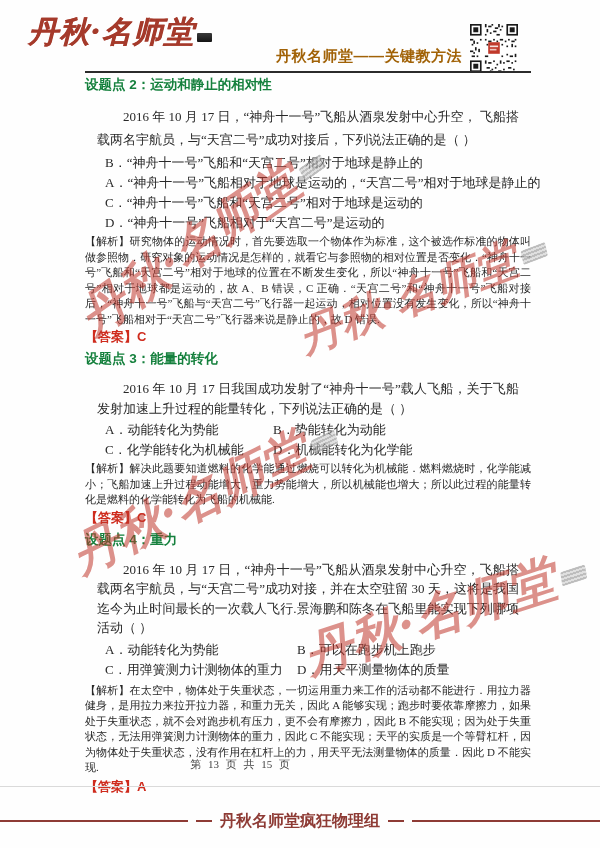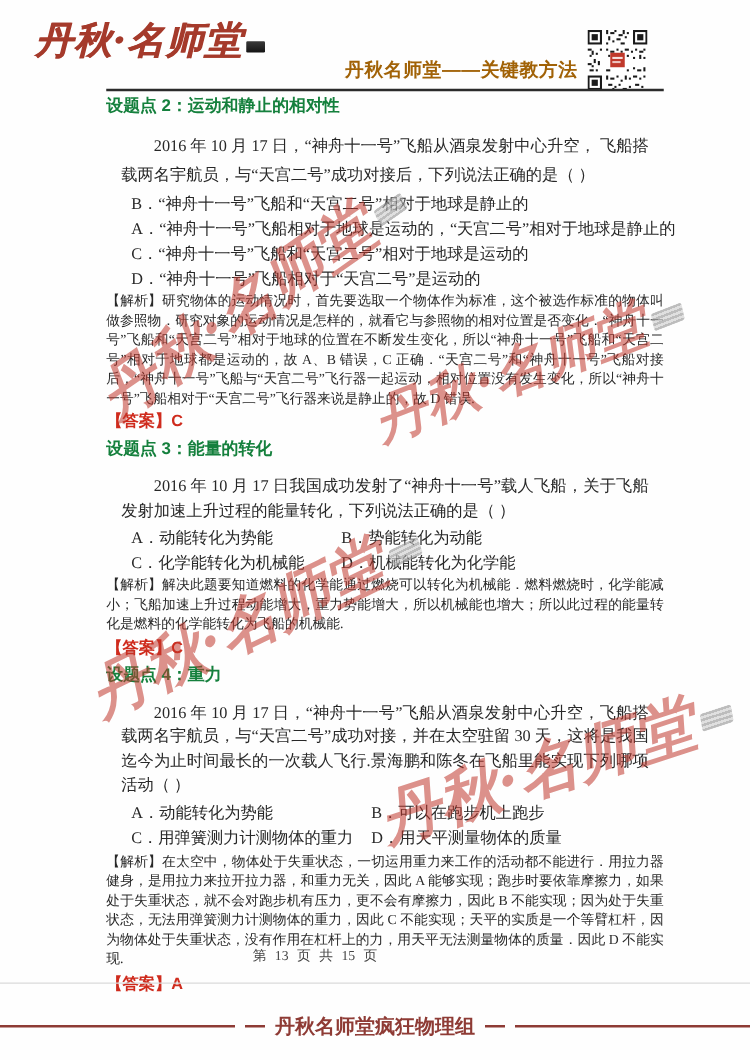--- a/index.html
+++ b/index.html
@@ -46,21 +46,21 @@
       color:rgba(192,55,43,0.55);}
   .wm .stamp{display:inline-block;width:26px;height:14px;margin-left:6px;vertical-align:middle;
       background:repeating-linear-gradient(0deg,#9a9a9a 0 2px,#cfcfcf 2px 4px);
       opacity:.65;transform:skewX(-8deg);border-radius:2px;}
   .wm1{left:58px;top:208px;font-size:48px;transform:rotate(-35deg);}
   .wm2{left:292px;top:264px;font-size:43px;transform:rotate(-21deg);}
   .wm3{left:60px;top:464px;font-size:48px;transform:rotate(-26deg);}
   .wm4{left:298px;top:580px;font-size:49px;transform:rotate(-18deg);}
   
   .page-num{position:absolute;top:757px;left:0;width:480px;text-align:center;
-    font-size:11px;color:#454545;word-spacing:4px;padding-left:12px;}
+    font-size:11px;color:#454545;word-spacing:4px;}
   .footer-divider{position:absolute;top:786px;left:0;width:600px;height:1px;background:#dadada;}
   .brand-row{position:absolute;top:806px;left:0;width:600px;height:30px;
     display:flex;align-items:center;gap:8px;}
   .bl{height:2px;background:#8e3b35;}
   .l1{flex:1;}
   .l2{width:16px;}
   .brand-text{font-size:16px;font-weight:bold;color:#8e3b35;white-space:nowrap;
     font-family:"Liberation Sans","DejaVu Sans",sans-serif;}
 </style>
 </head>

